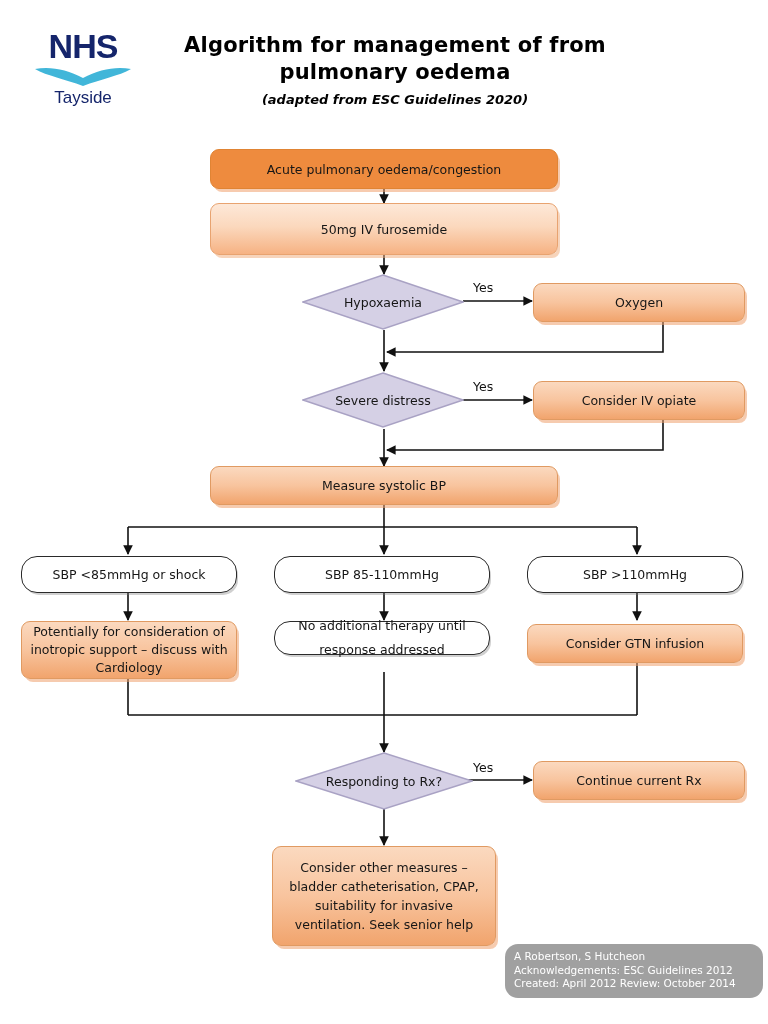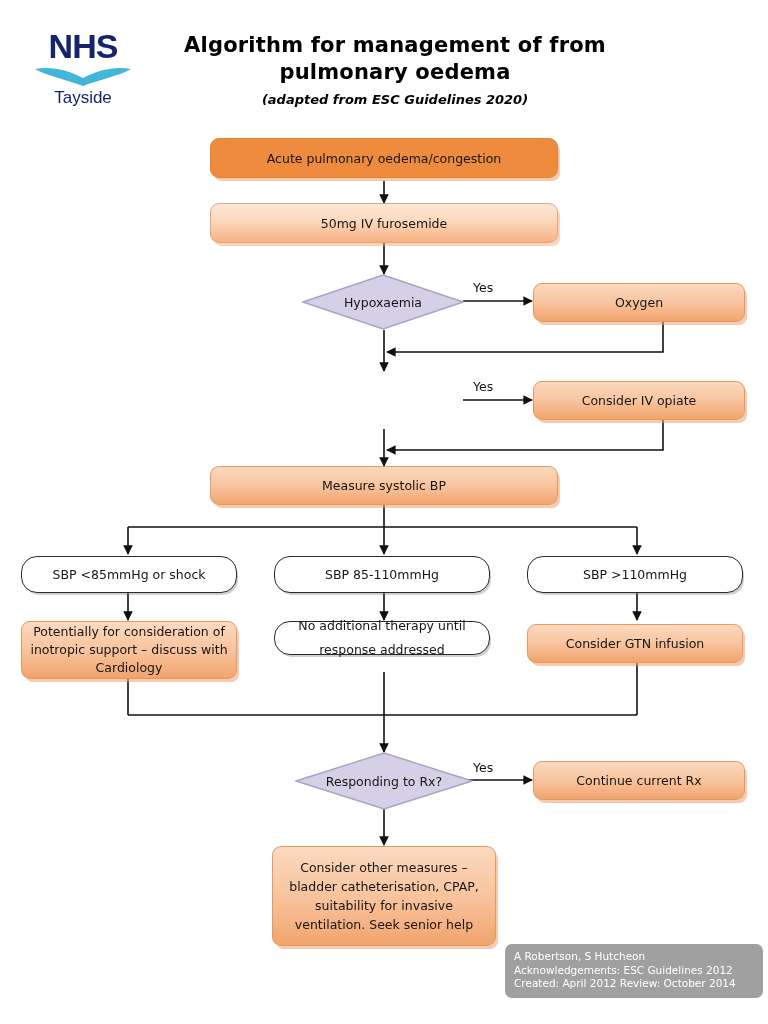--- a/index.html
+++ b/index.html
@@ -150,21 +150,21 @@
   }
 
   
   .credit {
     position: absolute;
     left: 505px; top: 944px;
     width: 258px;
     padding: 6px 9px 7px 9px;
     box-sizing: border-box;
     background: #a0a0a0;
-    border-radius: 7px;
+    border-radius: 13px;
     color: #ffffff;
     font-family: "DejaVu Sans", sans-serif;
     font-size: 10.5px;
     line-height: 13.5px;
   }
   .credit div { white-space: nowrap; }
 
   
   #edges {
     position: absolute;
@@ -234,40 +234,46 @@
       <path d="M 128,527 L 637,527"></path>
 
       <path d="M 128,679 L 128,715"></path>
       <path d="M 384,672 L 384,715"></path>
       <path d="M 637,663 L 637,715"></path>
 
       <path d="M 128,715 L 637,715"></path>
     </g>
   </svg>
 
-  <div class="node orange-solid" style="left:210px; top:138px; width:348px; height:40px;">
+  <div class="node orange-solid" style="left:210px; top:149px; width:348px; height:40px;">
     <span>Acute pulmonary oedema/congestion</span>
   </div>
 
-  <div class="node orange-grad" style="left:210px; top:203px; width:348px; height:40px;">
+  <div class="node orange-grad" style="left:210px; top:203px; width:348px; height:52px;">
     <span>50mg IV furosemide</span>
   </div>
 
   <div class="diamond" style="left:302px; top:274px; width:162px; height:56px;">
     <svg class="shape" viewBox="0 0 162 56" preserveAspectRatio="none">
       <polygon points="81,1 161,28 81,55 1,28" fill="#d5d0e5" stroke="#a9a2c4" stroke-width="1.4"></polygon>
     </svg>
     <div class="dlabel">Hypoxaemia</div>
   </div>
   <div class="edge-label" style="left:473px; top:280px;">Yes</div>
 
   <div class="node orange-grad2" style="left:533px; top:283px; width:212px; height:39px;">
     <span>Oxygen</span>
   </div>
 
+  <div class="diamond" style="left:302px; top:372px; width:162px; height:56px;">
+    <svg class="shape" viewBox="0 0 162 56" preserveAspectRatio="none">
+      <polygon points="81,1 161,28 81,55 1,28" fill="#d5d0e5" stroke="#a9a2c4" stroke-width="1.4"></polygon>
+    </svg>
+    <div class="dlabel">Severe distress</div>
+  </div>
   <div class="edge-label" style="left:473px; top:379px;">Yes</div>
 
   <div class="node orange-grad2" style="left:533px; top:381px; width:212px; height:39px;">
     <span>Consider IV opiate</span>
   </div>
 
   <div class="node orange-grad2" style="left:210px; top:466px; width:348px; height:39px;">
     <span>Measure systolic BP</span>
   </div>
 

